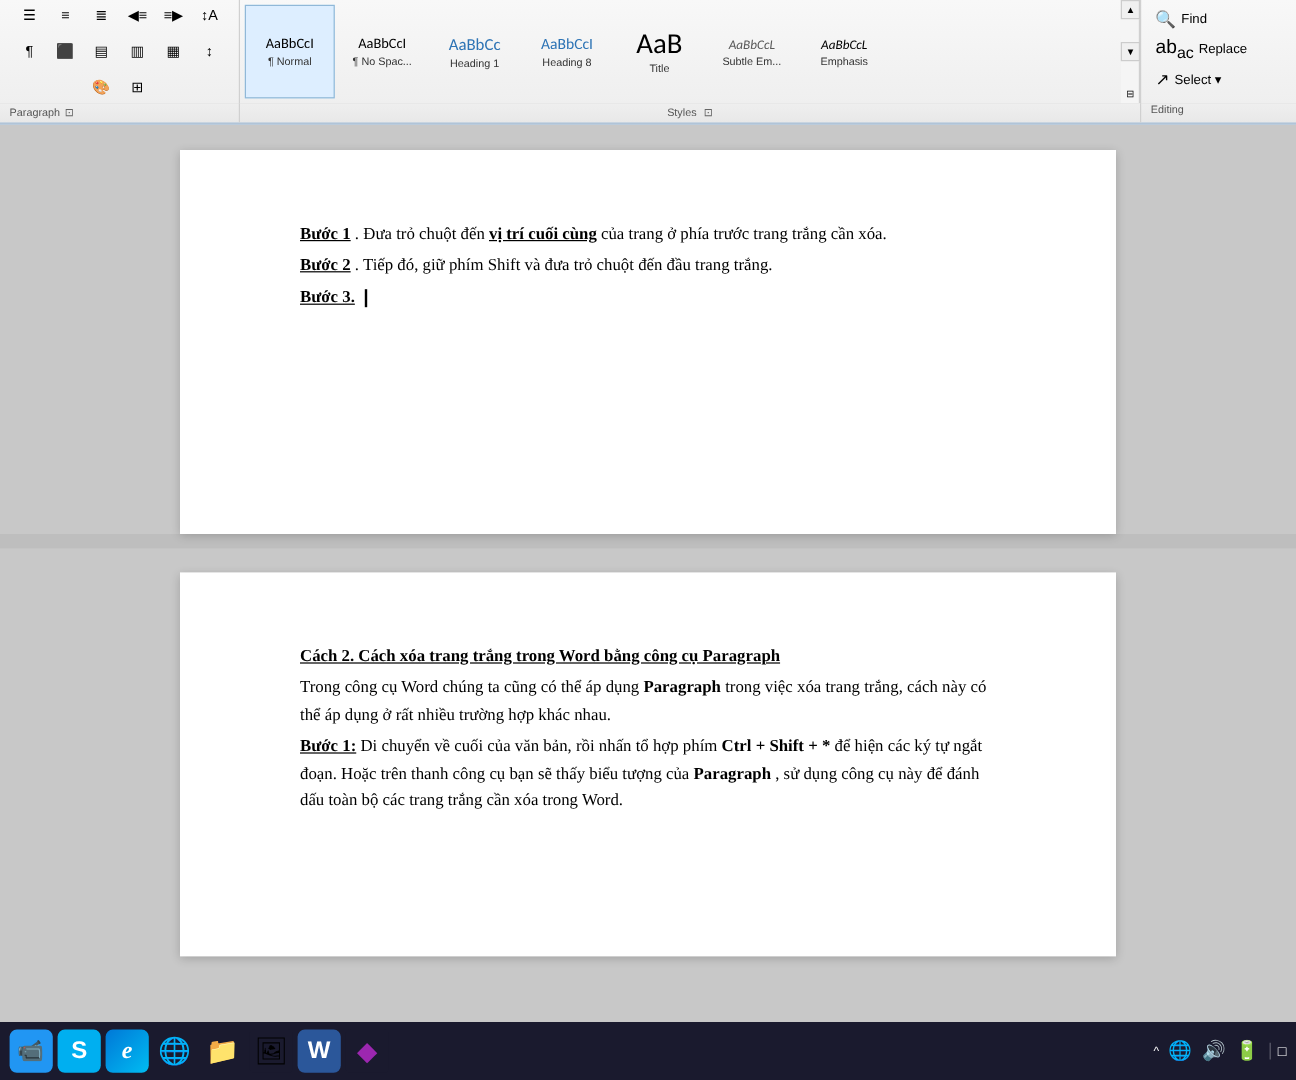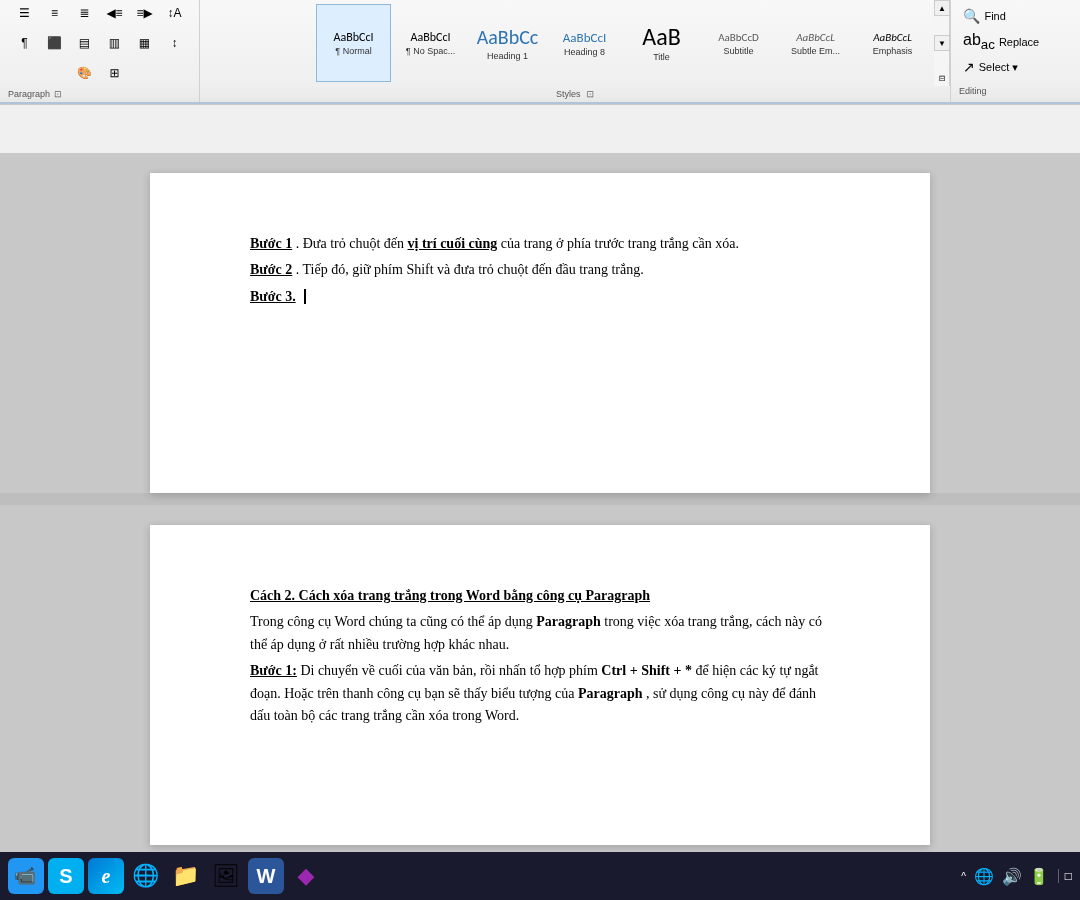--- a/index.html
+++ b/index.html
@@ -49,21 +49,20 @@
     .content-area {
       width: 100%;
       height: calc(900px - 105px - 48px);
       overflow-y: auto;
       background: #c8c8c8;
       display: flex;
       flex-direction: column;
       align-items: center;
       gap: 0;
       padding: 0;
-      margin-top: 48px;
     }
 
     .page {
       width: 780px;
       background: white;
       margin: 20px 0 0 0;
       padding: 60px 100px;
       box-shadow: 0 2px 8px rgba(0,0,0,0.2);
       min-height: 320px;
       position: relative;
@@ -155,21 +154,20 @@
       cursor: pointer;
       border: 1px solid transparent;
     }
 
     
     .ribbon-styles-area {
       flex: 1;
       display: flex;
       flex-direction: column;
       padding: 4px;
-      align-items: flex-end;
     }
 
     .styles-items-row {
       display: flex;
       align-items: stretch;
       gap: 2px;
       flex: 1;
     }
 
     .style-box {
@@ -303,38 +301,34 @@
           <div class="style-text" style="font-family:'Calibri',sans-serif; font-size:12px;">AaBbCcI</div>
           <div class="style-name-lbl">¶ Normal</div>
         </div>
 
         <div class="style-box">
           <div class="style-text" style="font-family:'Calibri',sans-serif; font-size:12px;">AaBbCcI</div>
           <div class="style-name-lbl">¶ No Spac...</div>
         </div>
 
         <div class="style-box">
-          <div class="style-text" style="font-family:'Calibri',sans-serif; font-size:20px; color:#2e74b5;">AaBbCc</div>
+          <div class="style-text" style="font-family:'Calibri',sans-serif; font-size:14px; color:#2e74b5;">AaBbCc</div>
           <div class="style-name-lbl">Heading 1</div>
         </div>
 
         <div class="style-box">
           <div class="style-text" style="font-family:'Calibri',sans-serif; font-size:13px; color:#2e74b5;">AaBbCcI</div>
           <div class="style-name-lbl">Heading 8</div>
         </div>
 
         <div class="style-box">
           <div class="style-text" style="font-family:'Calibri',sans-serif; font-size:24px; line-height:1.1;">AaB</div>
           <div class="style-name-lbl">Title</div>
         </div>
 
-        <div class="style-box">
-          <div class="style-text" style="font-family:'Calibri',sans-serif; font-size:11px; color:#595959;">AaBbCcD</div>
-          <div class="style-name-lbl">Subtitle</div>
-        </div>
 
         <div class="style-box">
           <div class="style-text" style="font-family:'Calibri',sans-serif; font-size:11px; color:#595959; font-style:italic;">AaBbCcL</div>
           <div class="style-name-lbl">Subtle Em...</div>
         </div>
 
         <div class="style-box">
           <div class="style-text" style="font-family:'Calibri',sans-serif; font-size:11px; font-style:italic;">AaBbCcL</div>
           <div class="style-name-lbl">Emphasis</div>
         </div>

